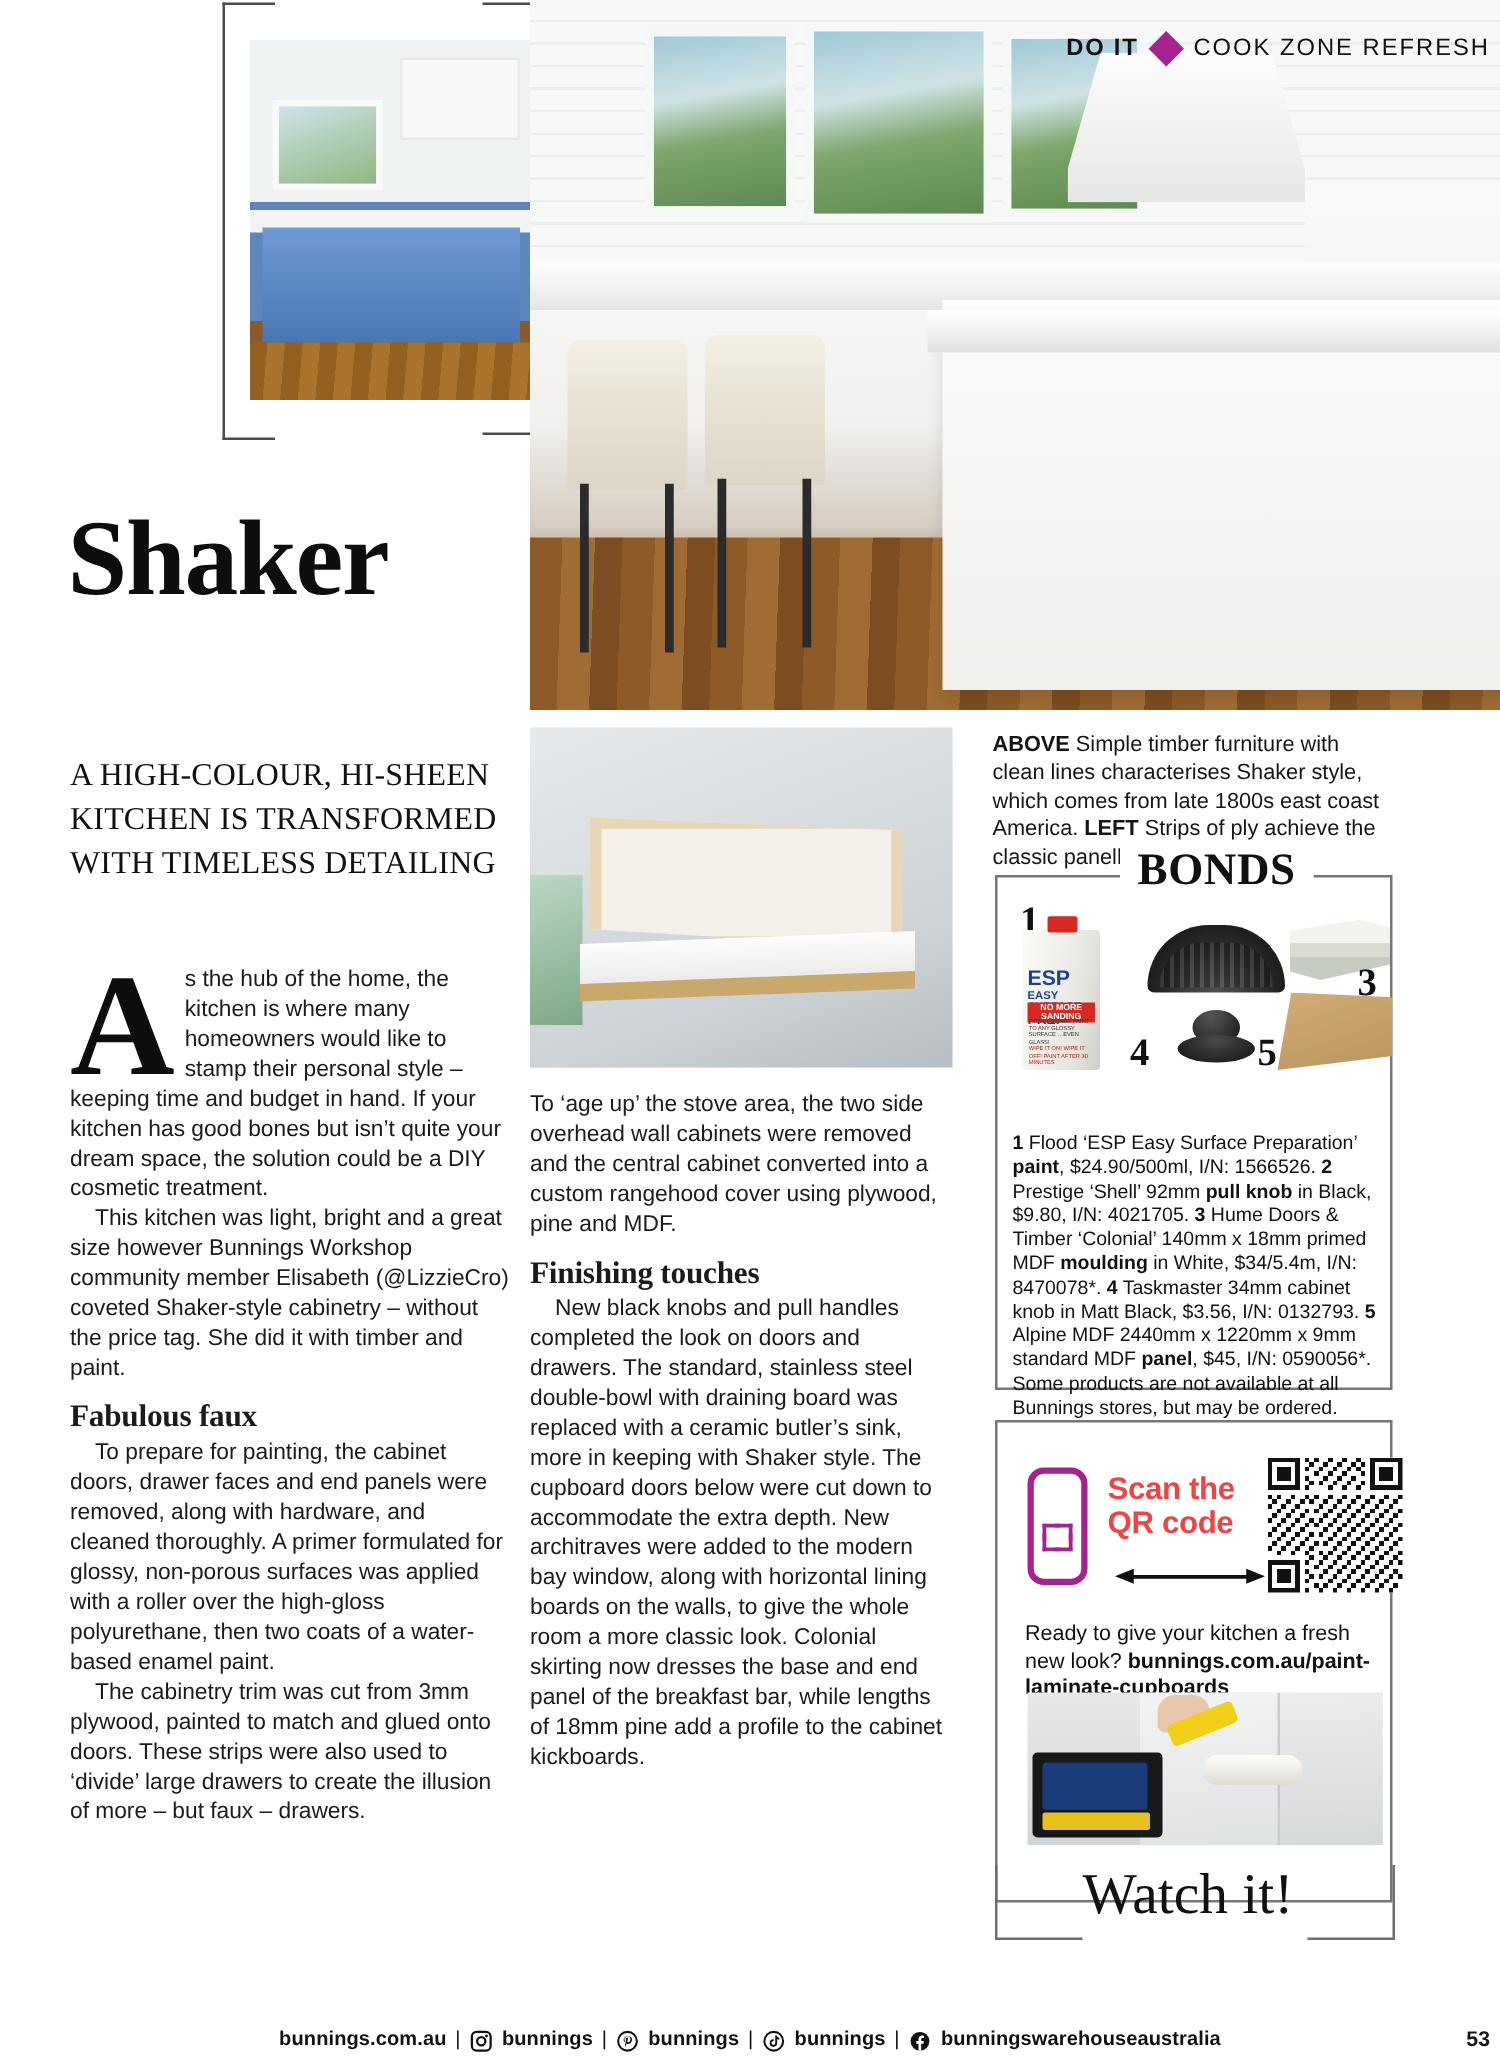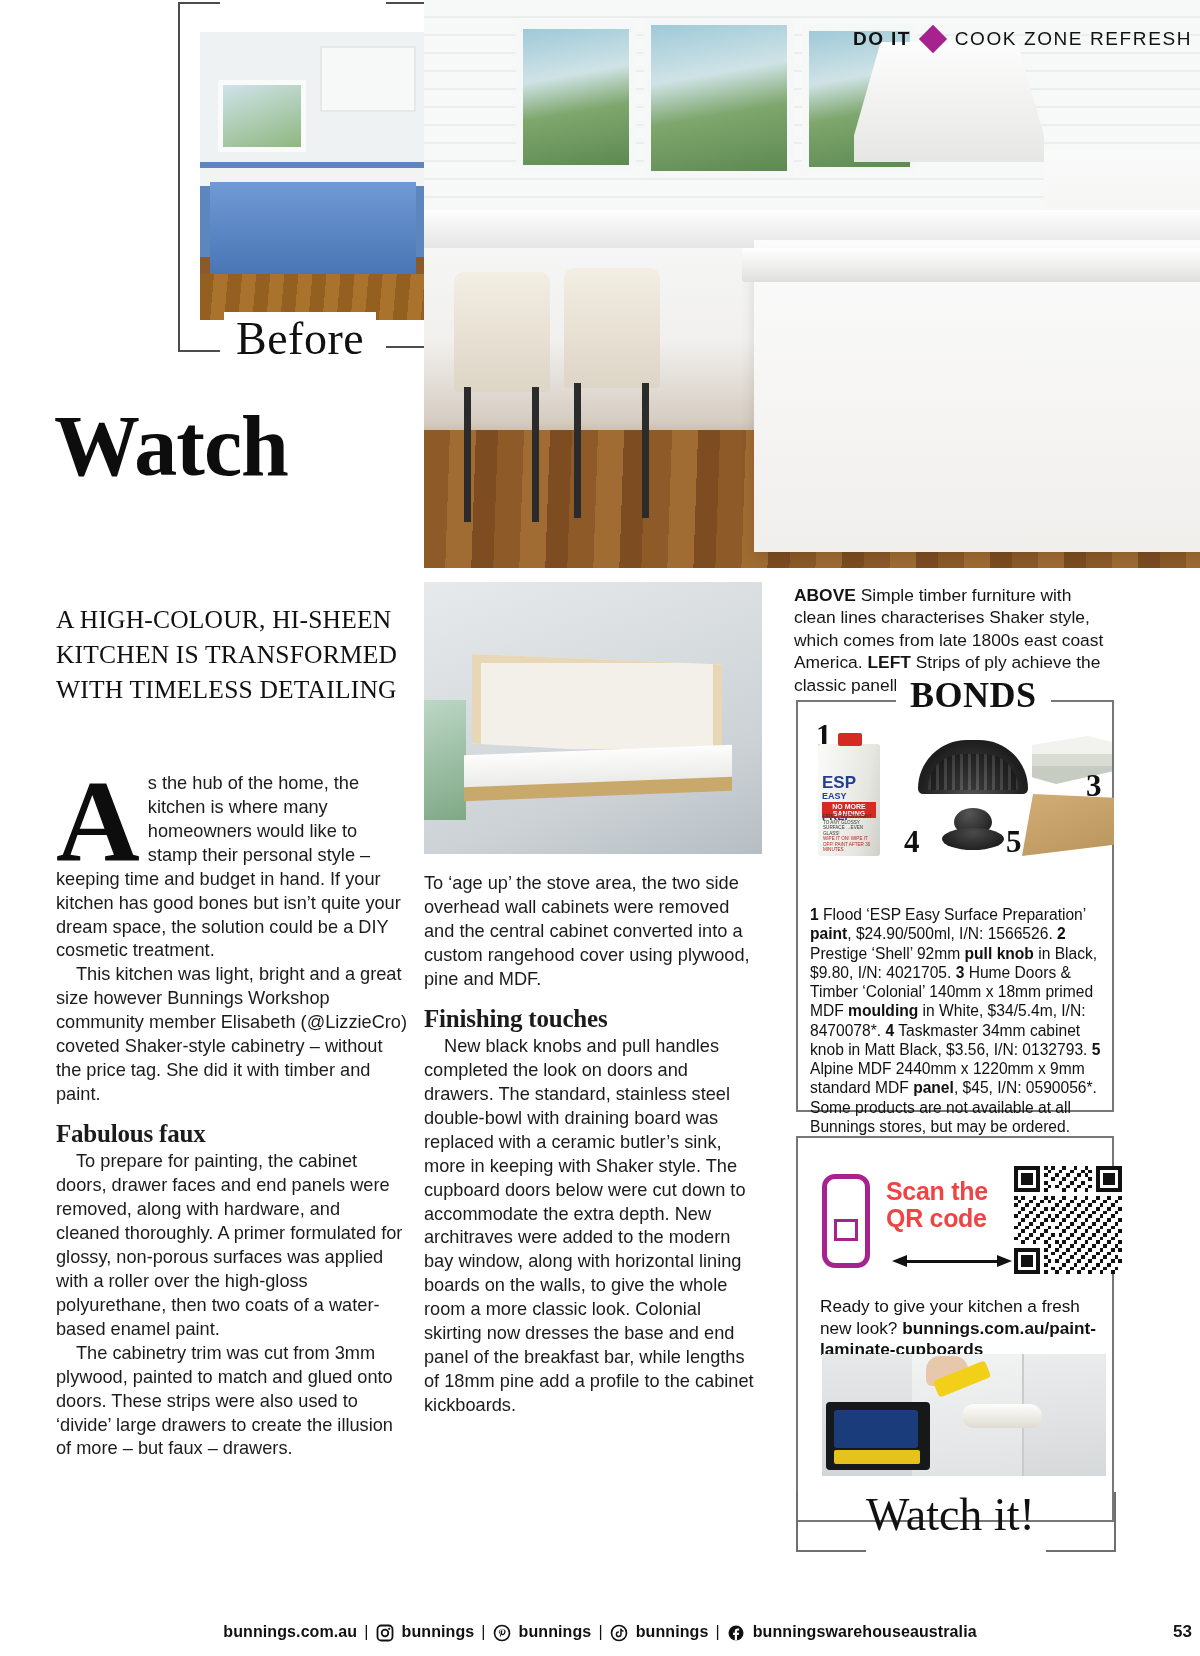--- a/index.html
+++ b/index.html
@@ -232,24 +232,23 @@
       <div class="ii-win"></div>
       <div class="ii-cab"></div>
       <div class="ii-bench"></div>
       <div class="ii-blue"></div>
       <div class="ii-floor"></div>
     </div>
   </div>
   <div class="bracket bl"></div>
   <div class="bracket br-top"></div>
   <div class="bracket br-bot"></div>
-  <div class="before">Before</div>
 
   <div class="headline">
-    <div>Watch</div>
+    <div>Shaker</div>
   </div>
   <div class="standfirst">A HIGH-COLOUR, HI-SHEEN KITCHEN IS TRANSFORMED WITH TIMELESS DETAILING</div>
 
   <div class="col col1">
     <p><span class="dropcap">A</span><span>s the hub of the home, the kitchen is where many homeowners would like to stamp their personal style – keeping time and budget in hand. If your kitchen has good bones but isn’t quite your dream space, the solution could be a DIY cosmetic treatment.</span></p>
     <p>This kitchen was light, bright and a great size however Bunnings Workshop community member Elisabeth (@LizzieCro) coveted Shaker-style cabinetry – without the price tag. She did it with timber and paint.</p>
     <p class="subhead">Fabulous faux</p>
     <p>To prepare for painting, the cabinet doors, drawer faces and end panels were removed, along with hardware, and cleaned thoroughly. A primer formulated for glossy, non-porous surfaces was applied with a roller over the high-gloss polyurethane, then two coats of a water-based enamel paint.</p>
     <p>The cabinetry trim was cut from 3mm plywood, painted to match and glued onto doors. These strips were also used to ‘divide’ large drawers to create the illusion of more – but faux – drawers.</p>
   </div>

